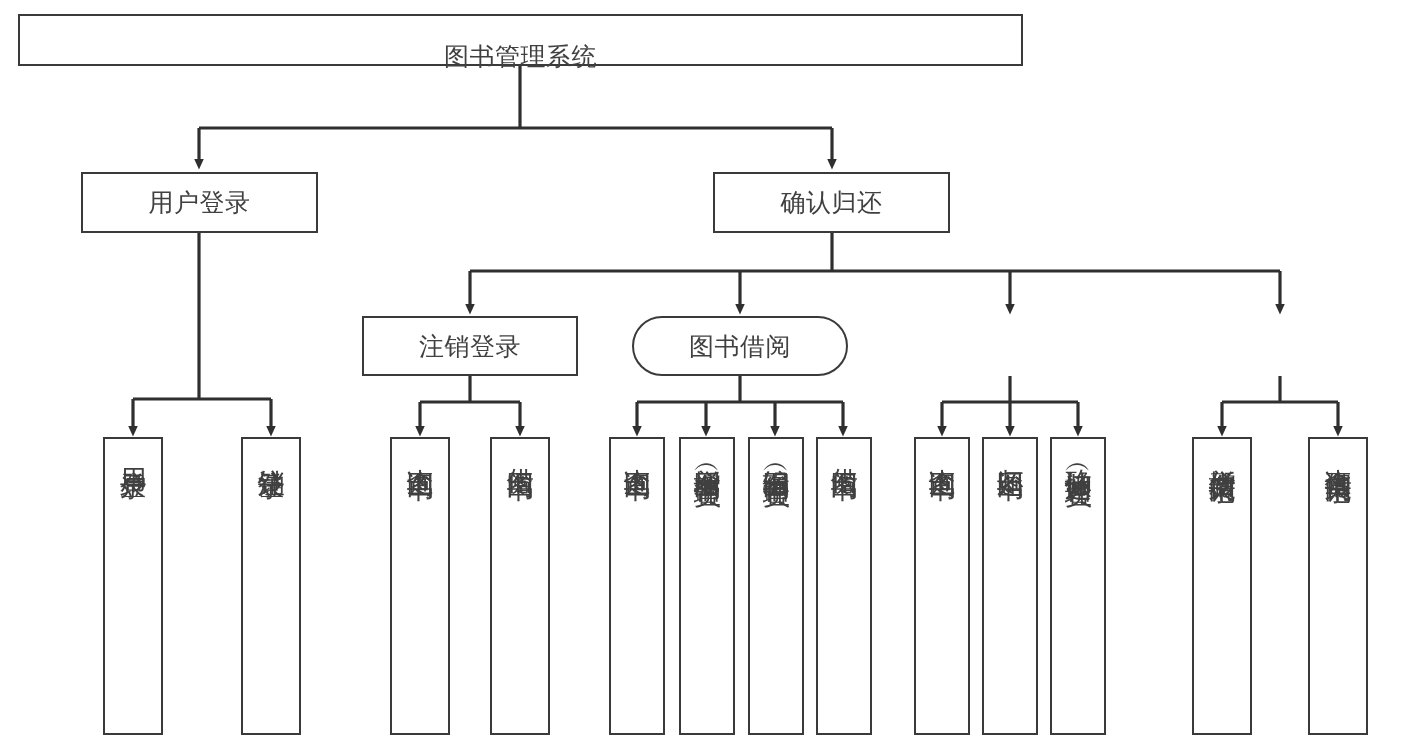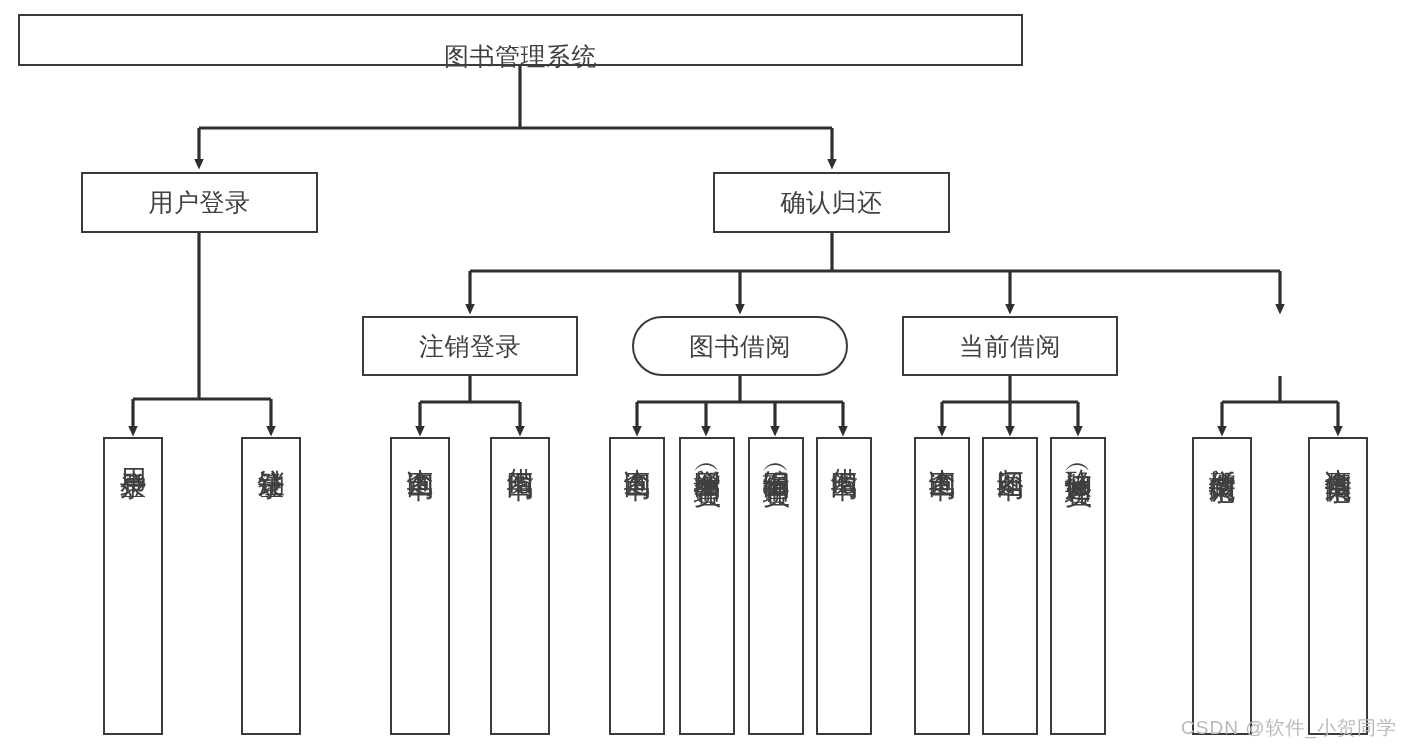--- a/index.html
+++ b/index.html
@@ -139,23 +139,20 @@
   <div class="node h" style="left:713px; top:172px; width:237px; height:61px;">
     <span class="lbl">确认归还</span>
   </div>
 
   <div class="node h" style="left:362px; top:316px; width:216px; height:60px;">
     <span class="lbl">注销登录</span>
   </div>
   <div class="node h" style="left:632px; top:316px; width:216px; height:60px;border-radius:30px;">
     <span class="lbl">图书借阅</span>
   </div>
-  <div class="node h" style="left:902px; top:316px; width:216px; height:60px;">
-    <span class="lbl">当前借阅</span>
-  </div>
 
   <div class="node v" style="left:103px; top:437px; width:60px; height:298px;">
     <span class="lbl">用户登录</span>
   </div>
   <div class="node v" style="left:241px; top:437px; width:60px; height:298px;">
     <span class="lbl">注销登录</span>
   </div>
 
   <div class="node v" style="left:390px; top:437px; width:60px; height:298px;">
     <span class="lbl">查询图书</span>
@@ -187,15 +184,14 @@
     <span class="lbl">确认归还（管理员）</span>
   </div>
 
   <div class="node v" style="left:1192px; top:437px; width:60px; height:298px;">
     <span class="lbl">新增借阅记录</span>
   </div>
   <div class="node v" style="left:1308px; top:437px; width:60px; height:298px;">
     <span class="lbl">查询借阅记录</span>
   </div>
 
-  <div id="watermark">CSDN @软件_小贺同学</div>
 
 </div>
 
 </body></html>

